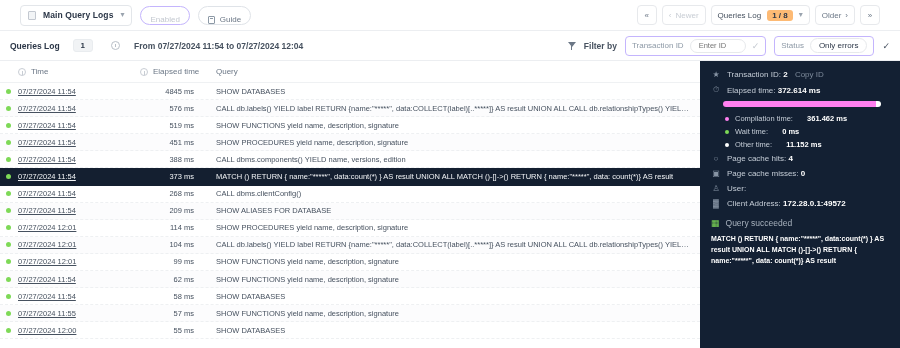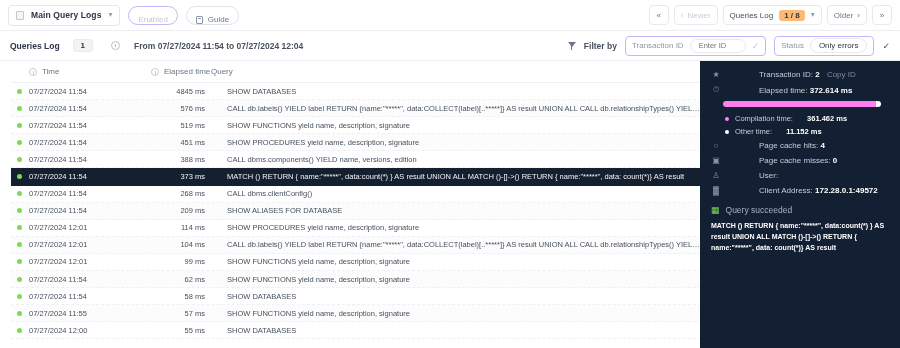--- a/index.html
+++ b/index.html
@@ -9,21 +9,21 @@
     font-family: "Liberation Sans", sans-serif;
     overflow: hidden;
     color: #2b3647;
   }
   #app { position: relative; width: 900px; height: 348px; }
 
   
   .topbar {
     height: 31px;
     display: flex; align-items: center;
-    padding: 0 8px;
+    padding: 0 20px;
     background: #fff;
     border-bottom: 1px solid #eceef1;
     gap: 8px;
   }
   .db-select {
     display: flex; align-items: center; gap: 7px;
     height: 21px; padding: 0 7px;
     border: 1px solid #e3e6ea; border-radius: 4px;
     background: #fff;
     min-width: 108px;
@@ -102,56 +102,56 @@
   .f-input {
     border: 1px solid #e7e9ec; border-radius: 9px; height: 14px;
     padding: 0 8px; font-size: 7.5px; color: #b9c0c8;
     font-family: "Liberation Sans", sans-serif; background: #fff; width: 56px;
   }
   .f-val { font-size: 8px; color: #2b3647; border: 1px solid #e7e9ec; border-radius: 9px; padding: 2px 8px; }
   .check { color: #c3c8d0; font-size: 9px; }
   .check.on { color: #46515f; }
 
   
-  .table-wrap { position: absolute; top: 61px; left: 11px; width: 700px; height: 287px; background: #fff; }
+  .table-wrap { position: absolute; top: 61px; left: 0; width: 700px; height: 287px; background: #fff; }
   .thead {
     display: flex; align-items: center; height: 22px;
     font-size: 8px; color: #6b7786; padding-left: 18px;
     border-bottom: 1px solid #eff1f3;
   }
   .th { display: flex; align-items: center; gap: 5px; }
   .th-time { width: 122px; }
-  .th-el { width: 60px; }
+  .th-el { width: 76px; }
   .sort-ico { width: 8px; height: 8px; border-radius: 50%; border: 1px solid #c8cdd4; position: relative; }
   .sort-ico:after { content:""; position:absolute; left:3px; top:2px; width:1px; height:4px; background:#c8cdd4; }
 
   .row {
     display: flex; align-items: center; height: 17.1px;
     font-size: 7.5px; color: #46515f;
     border-bottom: 1px dashed #eef0f2;
     padding-left: 6px;
   }
   .row.alt { background: #fcfcfd; }
   .row.sel { background: #141f30; color: #f2f4f6; border-bottom: 1px solid #141f30; }
   .dot { width: 5px; height: 5px; border-radius: 50%; background: #7ed957; margin-right: 7px; flex: none; }
-  .c-time { width: 122px; flex: none; }
+  .c-time { width: 122px; flex: none; text-decoration: underline; }
   .c-el { width: 76px; flex: none; text-align: right; padding-right: 22px; }
   .c-q {
     flex: 1; white-space: nowrap; overflow: hidden; text-overflow: ellipsis; padding-right: 8px;
   }
 
   
   .panel {
     position: absolute; top: 61px; right: 0; width: 200px; height: 287px;
     background: #132033; color: #e8ebef; padding: 9px 10px;
     font-size: 8px; border-left: 1px solid #132033;
   }
   .p-line { display: flex; align-items: center; gap: 6px; margin-bottom: 6px; }
   .p-ico { width: 10px; flex: none; color: #8794a5; font-size: 8px; text-align: center; }
-  .p-txt { color: #c4ccd6; margin-left: 32px; }
+  .p-txt { color: #c4ccd6; }
   .p-txt b { color: #ffffff; }
   .copy { color: #7d8a9b; margin-left: 5px; }
 
   .bar {
     height: 6px; border-radius: 3px; background: #2a3purple; margin: 6px 0 7px 12px;
     width: 158px; display: flex; overflow: hidden; border-radius: 3px;
   }
   .seg-comp { background: #ff7ff0; }
   .seg-other { background: #ffffff; }
 
@@ -353,20 +353,21 @@
         <b>372.614 ms</b>
       </span>
     </div>
 
     <div class="bar" id="timing-bar">
         <div class="seg-comp" style="width: 97%;"></div>
         <div class="seg-other" style="width: 3%;"></div>
       </div>
     <div class="legend" id="legend">
         <div class="lg"><span class="lg-dot" style="background: rgb(255, 127, 240);"></span><span>Compilation time:</span>&nbsp;<b>361.462 ms</b></div>
+        <div class="lg"><span class="lg-dot" style="background: rgb(126, 217, 87);"></span><span>Wait time:</span>&nbsp;<b>0 ms</b></div>
         <div class="lg"><span class="lg-dot" style="background: rgb(255, 255, 255);"></span><span>Other time:</span>&nbsp;<b>11.152 ms</b></div>
       </div>
 
     <div class="stats" id="stats">
         <div class="p-line">
           <span class="p-ico">○</span>
           <span class="p-txt"><span>Page cache hits:</span> <b>4</b></span>
         </div>
         <div class="p-line">
           <span class="p-ico">▣</span>

